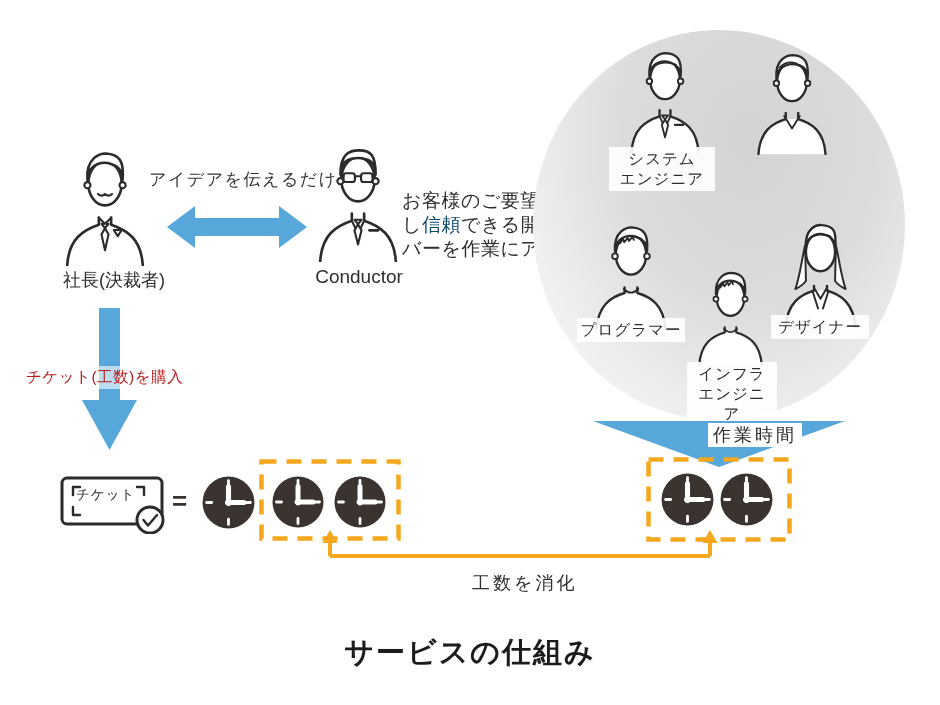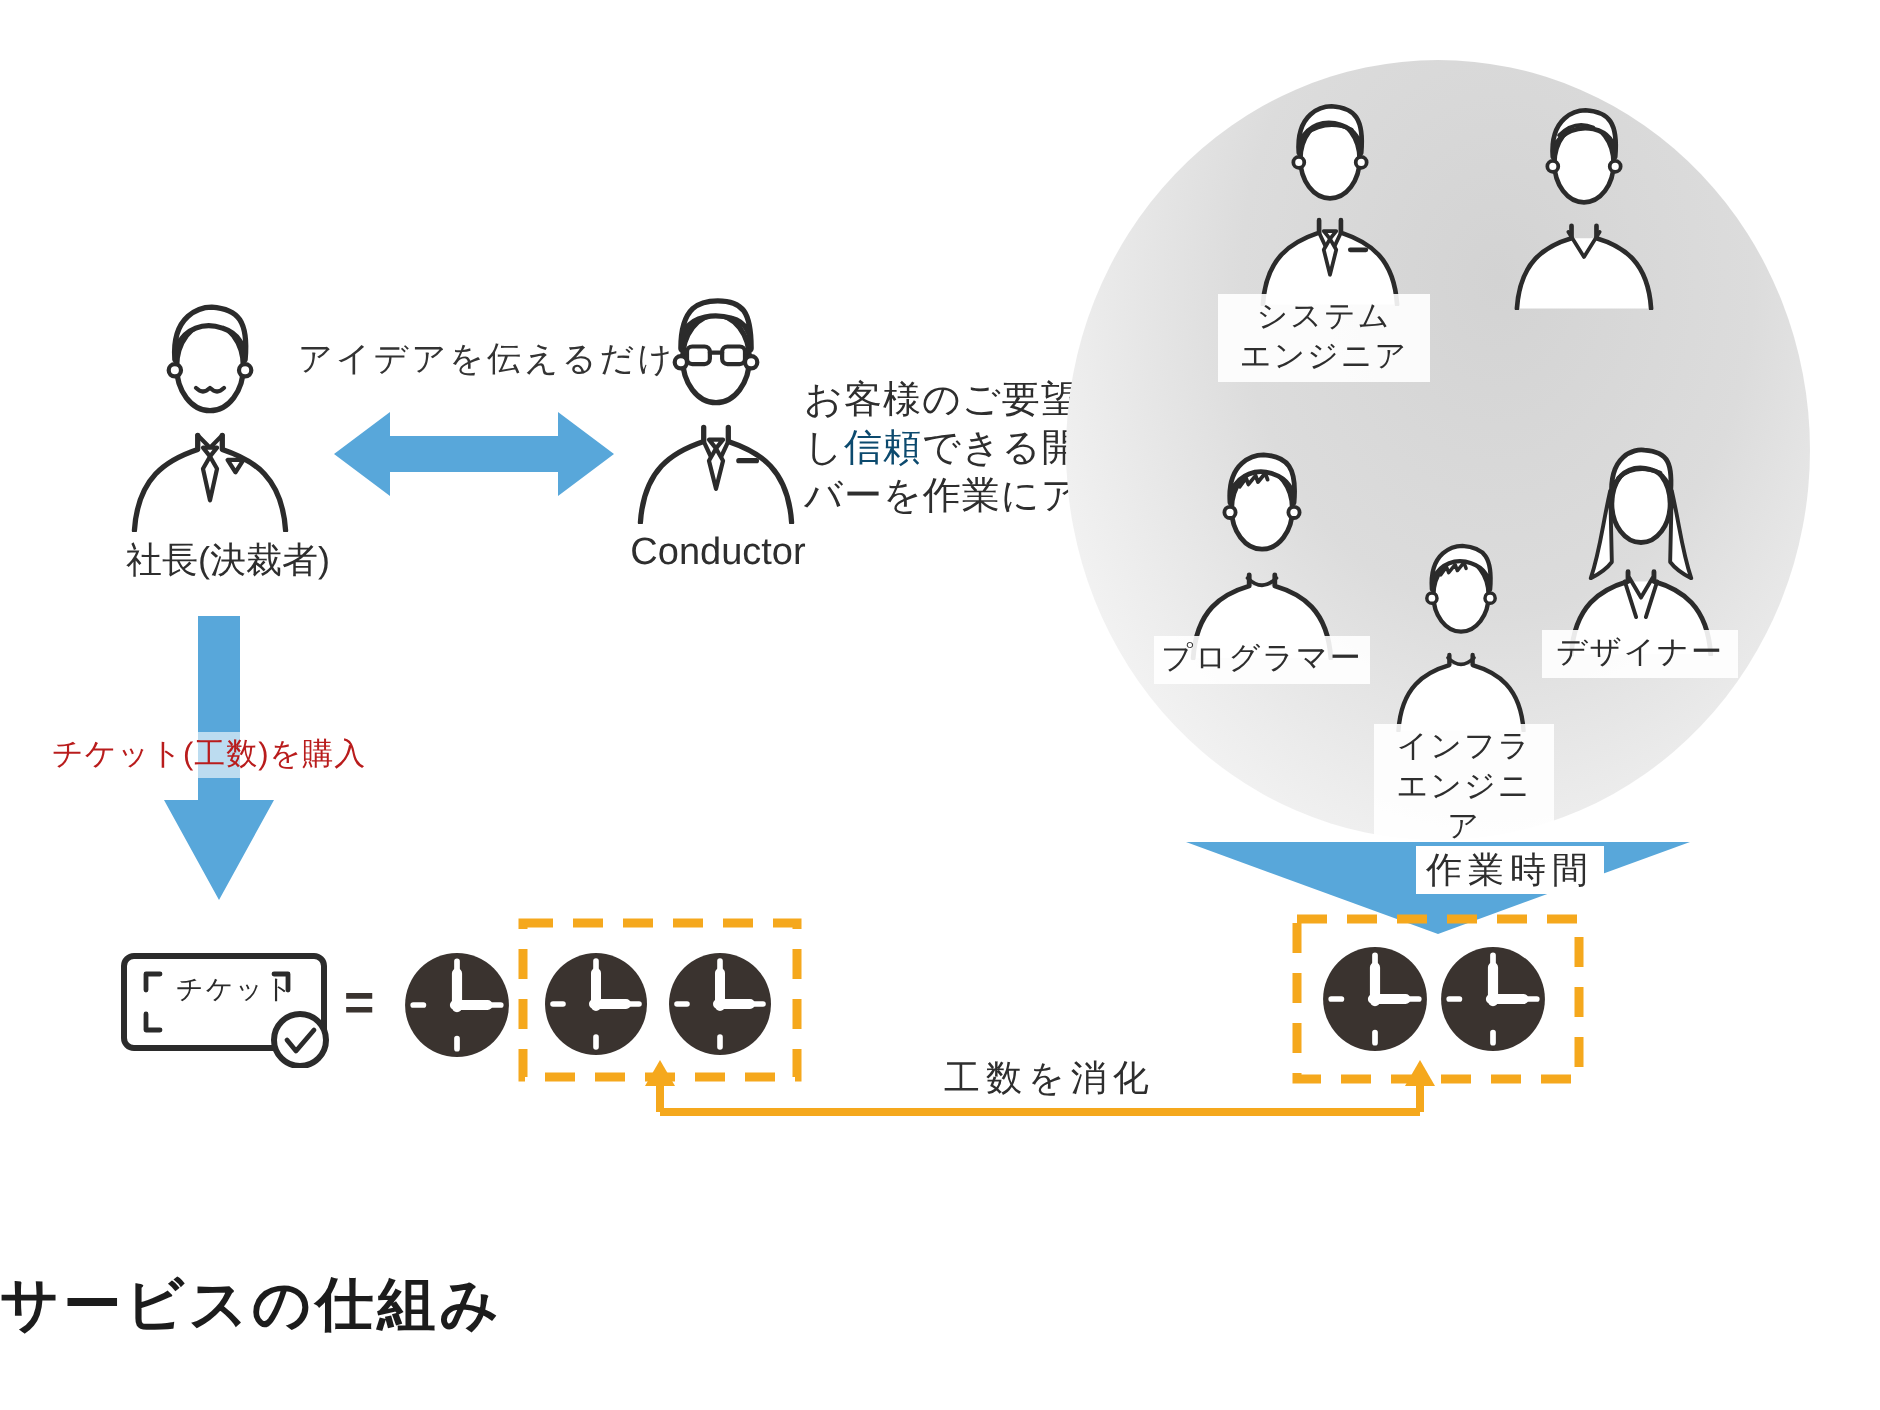--- a/index.html
+++ b/index.html
@@ -12,24 +12,24 @@
   .name-label{font-size:18px;color:#2e2e2e;text-align:center;}
   .idea-label{font-size:17px;letter-spacing:1.5px;color:#333;}
   .assign-note{font-size:19px;line-height:24px;letter-spacing:0.5px;color:#2e2e2e;}
   .assign-red{color:#0c4a6e;}
   .purchase-label{font-size:15.5px;color:#b91c1c;letter-spacing:0.5px;
                   background:rgba(255,255,255,0.6);padding:1px 2px;}
   .member-label{background:rgba(255,255,255,0.9);text-align:center;font-size:15.5px;
                 line-height:20px;color:#2e2e2e;padding:2px 3px;letter-spacing:1px;}
   .member-label span{display:block;}
   .worktime-label{font-size:18px;letter-spacing:3px;background:#ffffff;padding:0 5px;color:#2e2e2e;margin-left:32px;}
-  .consume-label{font-size:18px;letter-spacing:3px;color:#2e2e2e;}
+  .consume-label{font-size:18px;letter-spacing:3px;color:#2e2e2e;margin-top:44px;}
   .equals{font-size:26px;font-weight:bold;color:#3a332f;}
   .ticket-text{font-size:13.5px;letter-spacing:1px;color:#2b2b2b;}
-  .page-title{width:940px;text-align:left;font-size:29px;font-weight:bold;
+  .page-title{width:940px;text-align:center;font-size:29px;font-weight:bold;
               letter-spacing:2px;color:#1c1c1c;}
 
   
   .team-circle{width:372px;height:390px;border-radius:50%;
     background:radial-gradient(ellipse at 58% 28%, #d3d3d3 0%, #dcdcdc 42%, #ececec 68%, #fafafa 92%, #ffffff 100%);}
 
   svg{display:block;}
   .stroke{fill:none;stroke:#2b2b2b;stroke-width:3;stroke-linecap:round;stroke-linejoin:round;}
   .thin{stroke-width:2.4;}
   .whitefill{fill:#ffffff;}
@@ -194,21 +194,21 @@
     <span></span>
   </div>
 
   <div class="abs" style="left:58px;top:468px;width:112px;height:66px">
     <svg viewBox="0 0 112 66" width="112" height="66">
       <rect x="4" y="10" width="100" height="46" rx="5" class="stroke whitefill"></rect>
       <path d="M15,27 V19 H22 M79,19 H86 V27 M15,39 V47 H22" class="stroke thin"></path>
       <circle cx="92" cy="52" r="13" class="stroke whitefill"></circle>
       <path d="M85.5,52 l4.5,5.5 l9,-10.5" class="stroke thin"></path>
     </svg>
-    <div class="abs ticket-text nowrap" style="left:30px;top:18px">チケット</div>
+    <div class="abs ticket-text nowrap" style="left:18px;top:18px">チケット</div>
   </div>
 
   <div class="abs equals" style="left:172px;top:486px">=</div>
 
   <div class="abs" style="left:200px;top:474px">
     <svg width="57" height="57" viewBox="0 0 56 56">
         <use href="#clock"></use>
       </svg>
   </div>
   <div class="abs" style="left:259px;top:459px">

